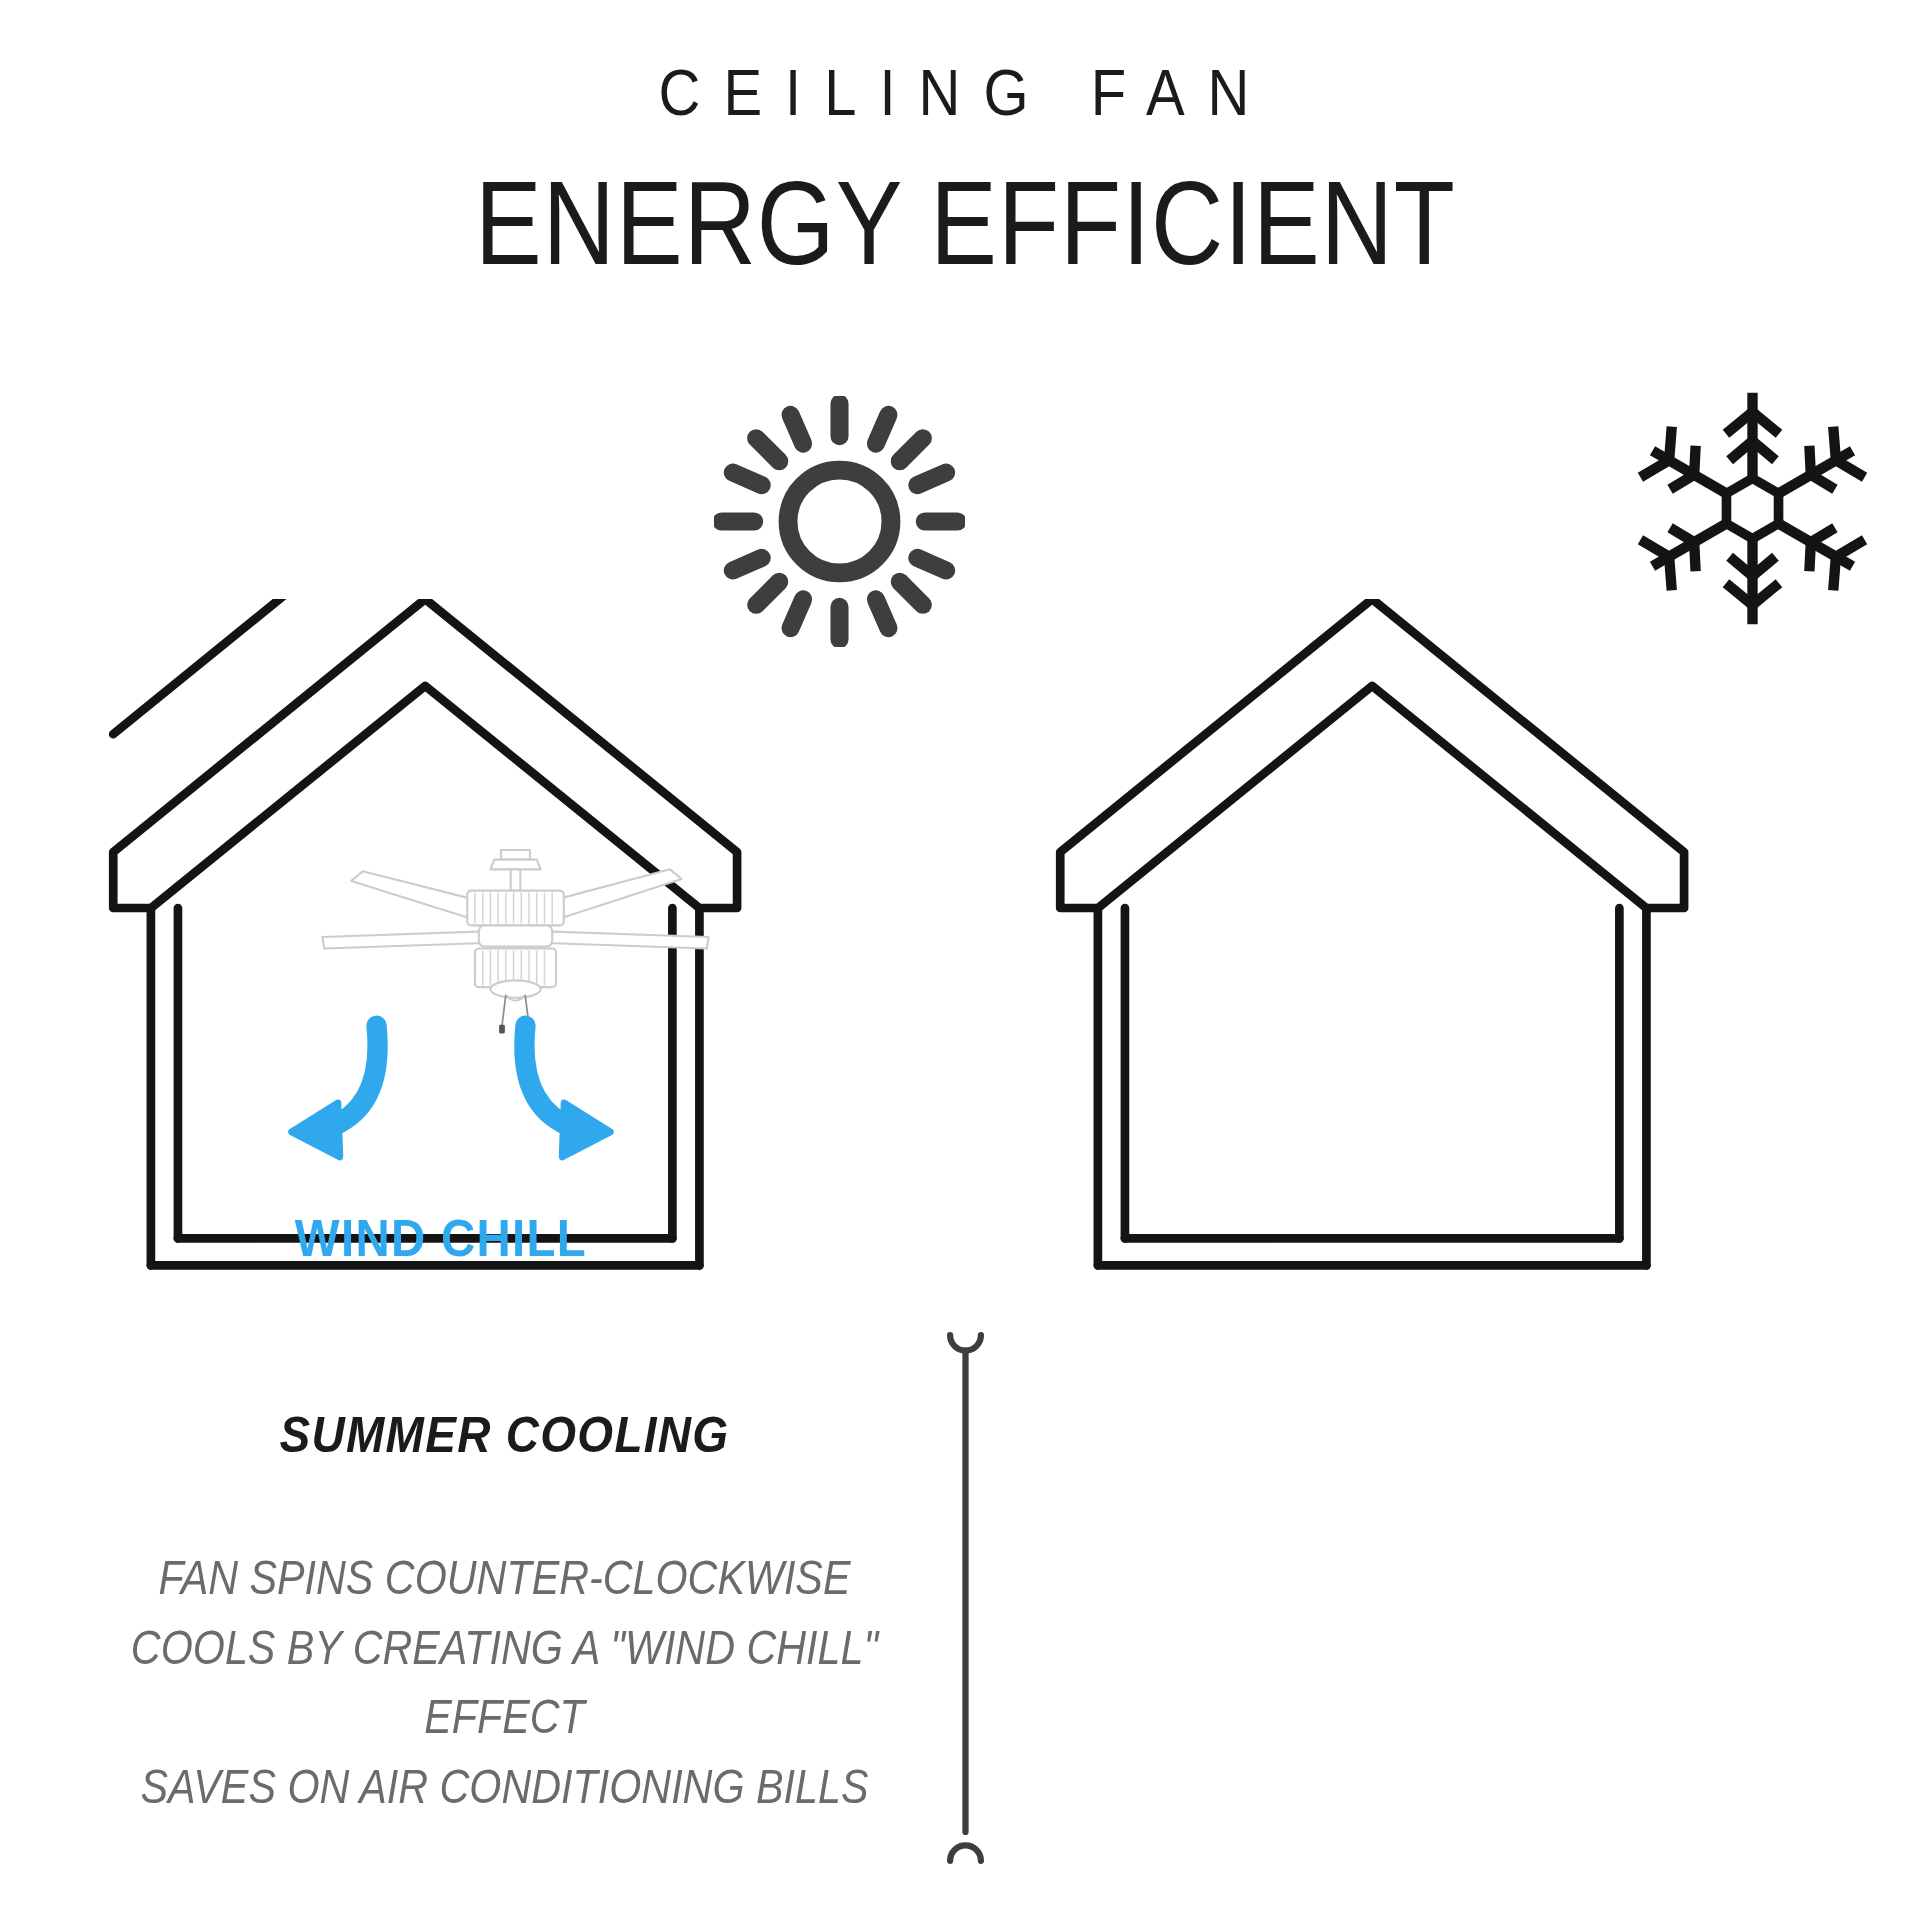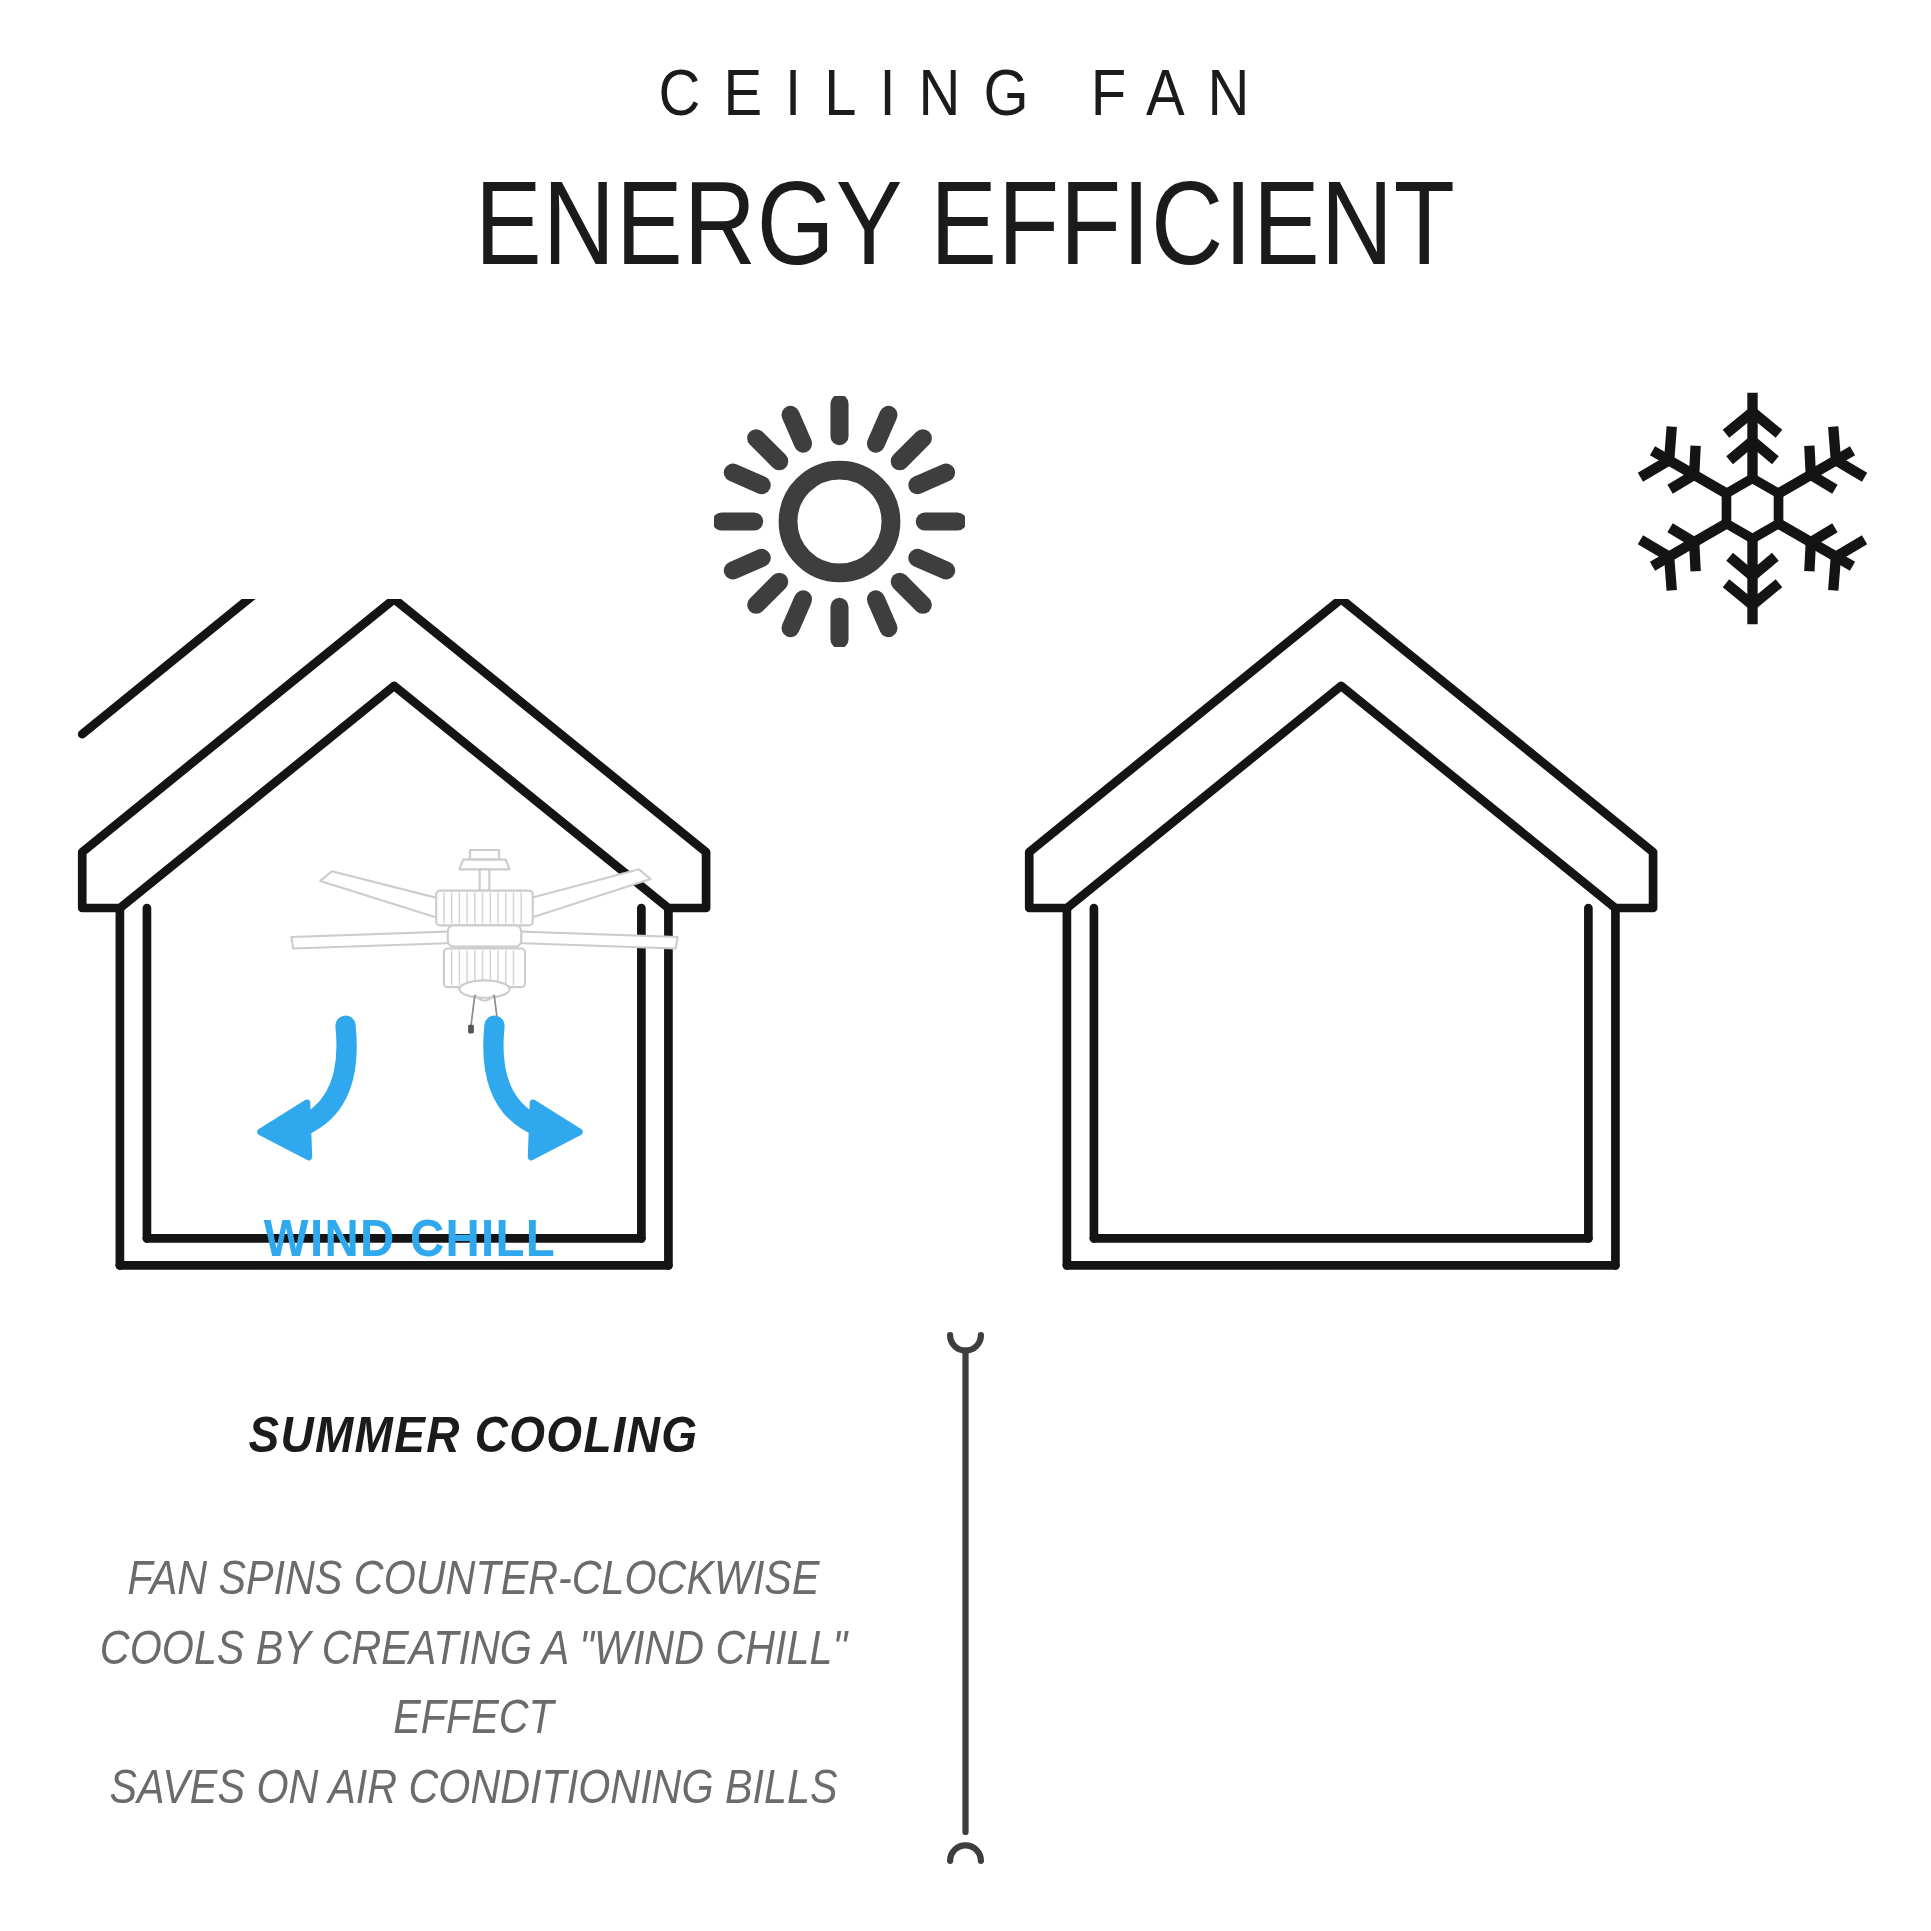--- a/index.html
+++ b/index.html
@@ -52,21 +52,21 @@
     transform: scaleY(1.18) scaleX(1.0);
     transform-origin: center top;
   }
 
   
   .weather-icon { position: absolute; }
   #sun-icon  { left: 714px; top: 396px; width: 251px; height: 251px; }
   #snow-icon { left: 1632px; top: 388px; width: 241px; height: 241px; }
 
   
-  .panel { position: absolute; top: 0; width: 966px; height: 1931px; }
+  .panel { position: absolute; top: 0; width: 966px; height: 1931px; margin-left: 31px; }
   #panel-summer { left: 0; }
   #panel-winter { left: 966px; }
 
   .house-svg { position: absolute; left: 0; top: 599px; width: 966px; height: 676px; }
   #panel-winter .house-svg { left: -19.3px; }
 
   
   .fan-svg {
     position: absolute;
     width: 425px;

